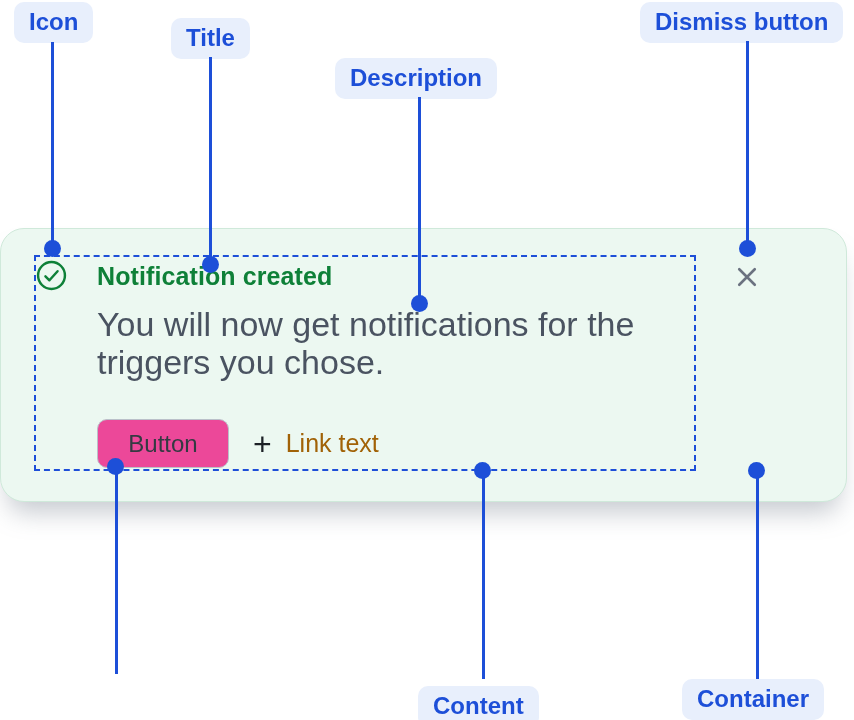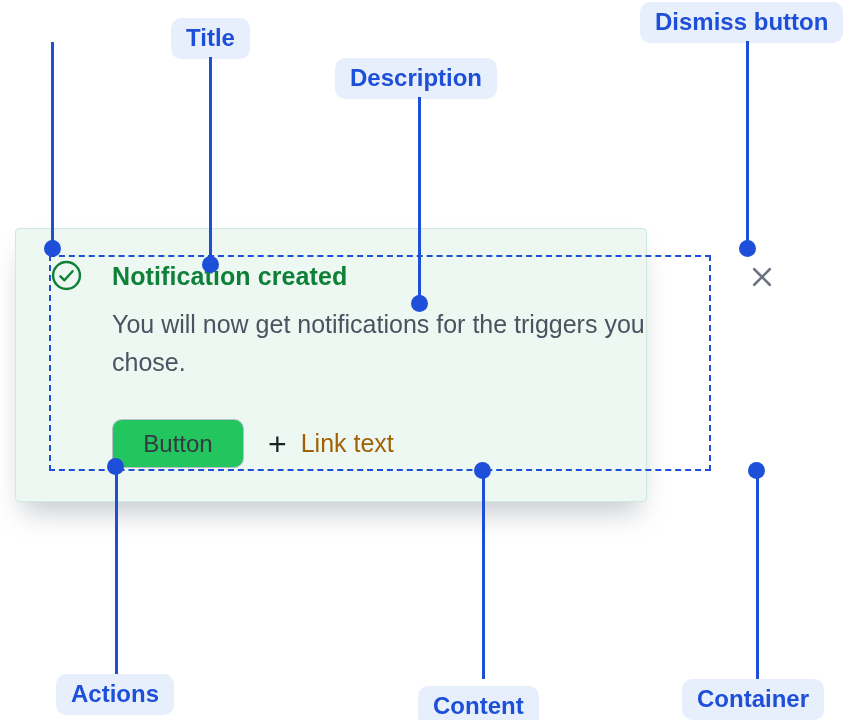--- a/index.html
+++ b/index.html
@@ -41,28 +41,27 @@
     border-radius: 50%;
     background: #1d4fd8;
     z-index: 31;
   }
 
   
   .card {
     position: absolute;
     left: 0;
     top: 228px;
-    width: 632px;
+    width: 847px;
     height: 274px;
     background: #ecf8f1;
     border: 1px solid #cfe9da;
-    border-radius: 4px;
+    border-radius: 24px;
     box-shadow: 0 18px 26px -8px rgba(110, 120, 135, 0.40);
     z-index: 10;
-    margin-left: 15px;
   }
   .content-outline {
     position: absolute;
     left: 33px;
     top: 26px;
     width: 662px;
     height: 216px;
     border: 2px dashed #1d4fd8;
     z-index: 20;
     pointer-events: none;
@@ -82,37 +81,37 @@
     font-size: 25px;
     font-weight: 700;
     color: #0e8038;
     letter-spacing: 0.1px;
   }
   .card-desc {
     position: absolute;
     left: 96px;
     top: 76px;
     width: 600px;
-    font-size: 25px;
+    font-size: 34px;
     line-height: 38px;
     color: #4a5361;
   }
   .actions-row {
     position: absolute;
     left: 96px;
     top: 190px;
     display: flex;
     align-items: center;
     height: 49px;
   }
   .btn {
     height: 49px;
     min-width: 132px;
     padding: 0 26px;
-    background: #22c55e;
+    background: #ec4899;
     border: 1.5px solid #bac0c9;
     border-radius: 10px;
     font-family: "Liberation Sans", sans-serif;
     font-size: 24px;
     color: #343a42;
     cursor: pointer;
   }
   .link-action {
     display: flex;
     align-items: center;
@@ -144,24 +143,24 @@
     cursor: pointer;
     padding: 0;
     z-index: 21;
   }
 </style>
 </head>
 <body>
 
 <div class="stage">
 
+  <div class="anno-pill" style="left:14px; top:2px;">Icon</div>
   <div class="anno-pill" style="left:335px; top:58px;">Description</div>
   <div class="anno-pill" style="left:171px; top:18px;">Title</div>
   <div class="anno-pill" style="left:640px; top:2px;">Dismiss button</div>
-  <div class="anno-pill" style="left:56px; top:674px;">Actions</div>
   <div class="anno-pill" style="left:418px; top:679px;margin-top:7px;">Content</div>
   <div class="anno-pill" style="left:682px; top:679px;">Container</div>
 
   <div class="anno-line" style="left:51px;  top:42px;  height:206px;"></div>
   <div class="anno-line" style="left:209px; top:57px;  height:207px;"></div>
   <div class="anno-line" style="left:418px; top:97px;  height:206px;"></div>
   <div class="anno-line" style="left:746px; top:41px;  height:207px;"></div>
   <div class="anno-line" style="left:115px; top:466px; height:208px;"></div>
   <div class="anno-line" style="left:482px; top:470px; height:209px;"></div>
   <div class="anno-line" style="left:756px; top:470px; height:209px;"></div>

